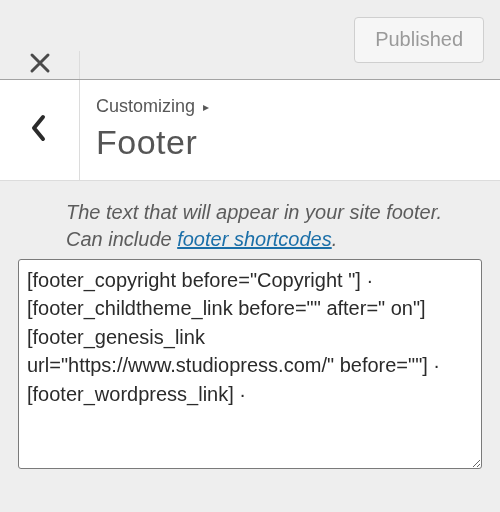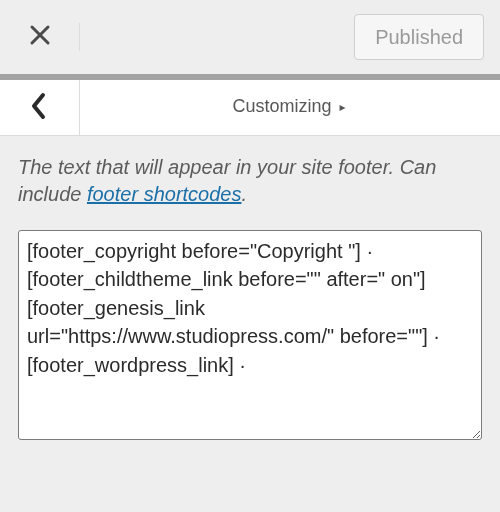--- a/index.html
+++ b/index.html
@@ -6,22 +6,22 @@
     body {
       width: 500px;
       height: 512px;
       font-family: -apple-system, BlinkMacSystemFont, "Segoe UI", Helvetica, Arial, sans-serif;
       background: #eeeeee;
       overflow: hidden;
     }
     .topbar {
       height: 80px;
       display: flex;
-      align-items: center;
-      border-bottom: 6px solid #a3a3a3;
+      align-items: flex-end;
+      border-bottom: 1px solid #a3a3a3;
       background: #eeeeee;
     }
     .close-cell {
       width: 80px;
       display: flex;
       align-items: center;
       justify-content: center;
       border-right: 1px solid #dcdcdc;
       cursor: pointer;
     }
@@ -56,36 +56,36 @@
       cursor: pointer;
     }
     .back-cell svg { width: 20px; height: 28px; }
     .section-body { flex: 1; padding: 16px 18px 18px 16px; }
     .breadcrumb {
       font-size: 18px;
       color: #575757;
       display: flex;
       align-items: center;
       gap: 8px;
-      justify-content: center;
     }
     .breadcrumb .arrow { font-size: 12px; color: #575757; }
     .section-title {
       font-size: 34px;
       font-weight: 300;
       color: #555555;
       margin-top: 6px;
       letter-spacing: 0.5px;
     }
     .desc {
-      padding: 18px 18px 22px 18px;
+      padding: 18px 18px 6px 18px;
       font-style: italic;
       font-size: 20px;
       color: #5c5c5c;
       line-height: 1.35;
+      margin-left: 48px;
     }
     .desc a {
       color: #1b6fa8;
       text-decoration: underline;
     }
     .textarea-wrap { padding: 0 18px 18px 18px; }
     textarea {
       width: 100%;
       height: 210px;
       font-family: Helvetica, Arial, sans-serif;
@@ -122,20 +122,21 @@
       <svg viewBox="0 0 20 28">
           <path d="M13 3 L4 14 L13 25" stroke="#2b2b2b" stroke-width="4" stroke-linecap="round" stroke-linejoin="round" fill="none"></path>
         </svg>
     </span>
   </div>
   <div class="section-body">
     <div class="breadcrumb">
       <span>Customizing</span>
       <span class="arrow">▸</span>
     </div>
+    <div class="section-title">Footer</div>
   </div>
 </div>
 
 <div class="desc">
   <span>The text that will appear in your site footer. Can include </span><a href="#">footer shortcodes</a><span>.</span>
 </div>
 
 <div class="textarea-wrap">
   <textarea style="">[footer_copyright before="Copyright "] · [footer_childtheme_link before="" after=" on"] [footer_genesis_link url="https://www.studiopress.com/" before=""] · [footer_wordpress_link] ·</textarea>
 </div>

